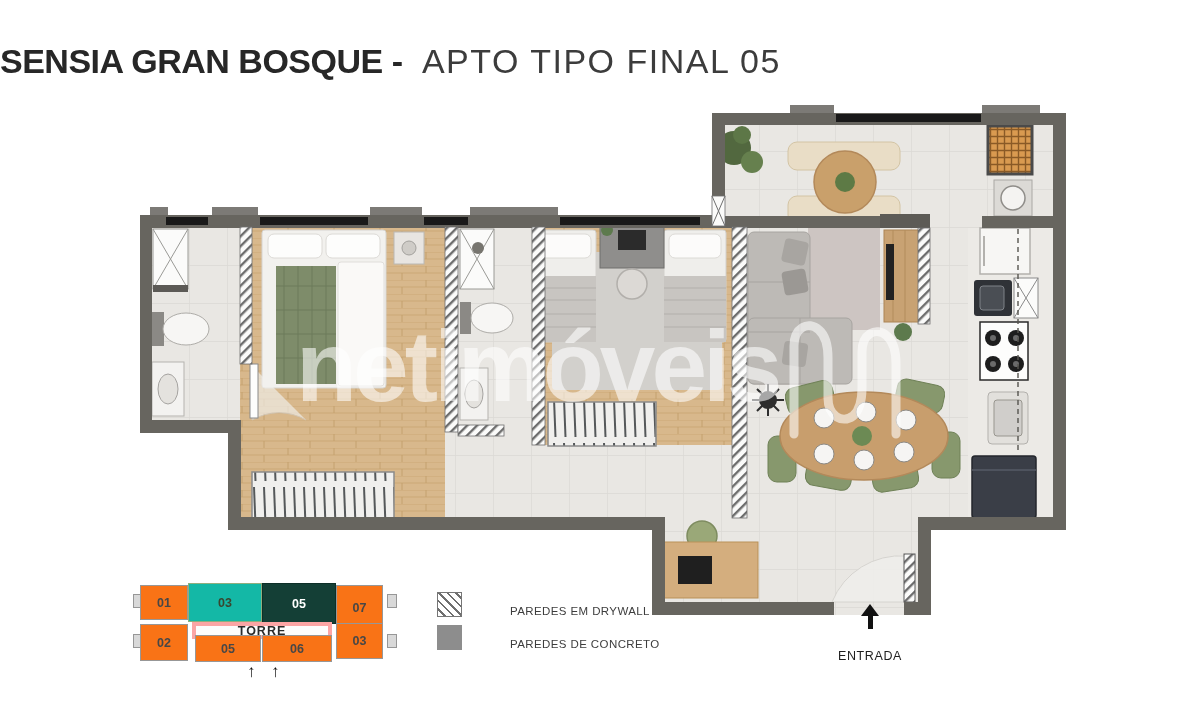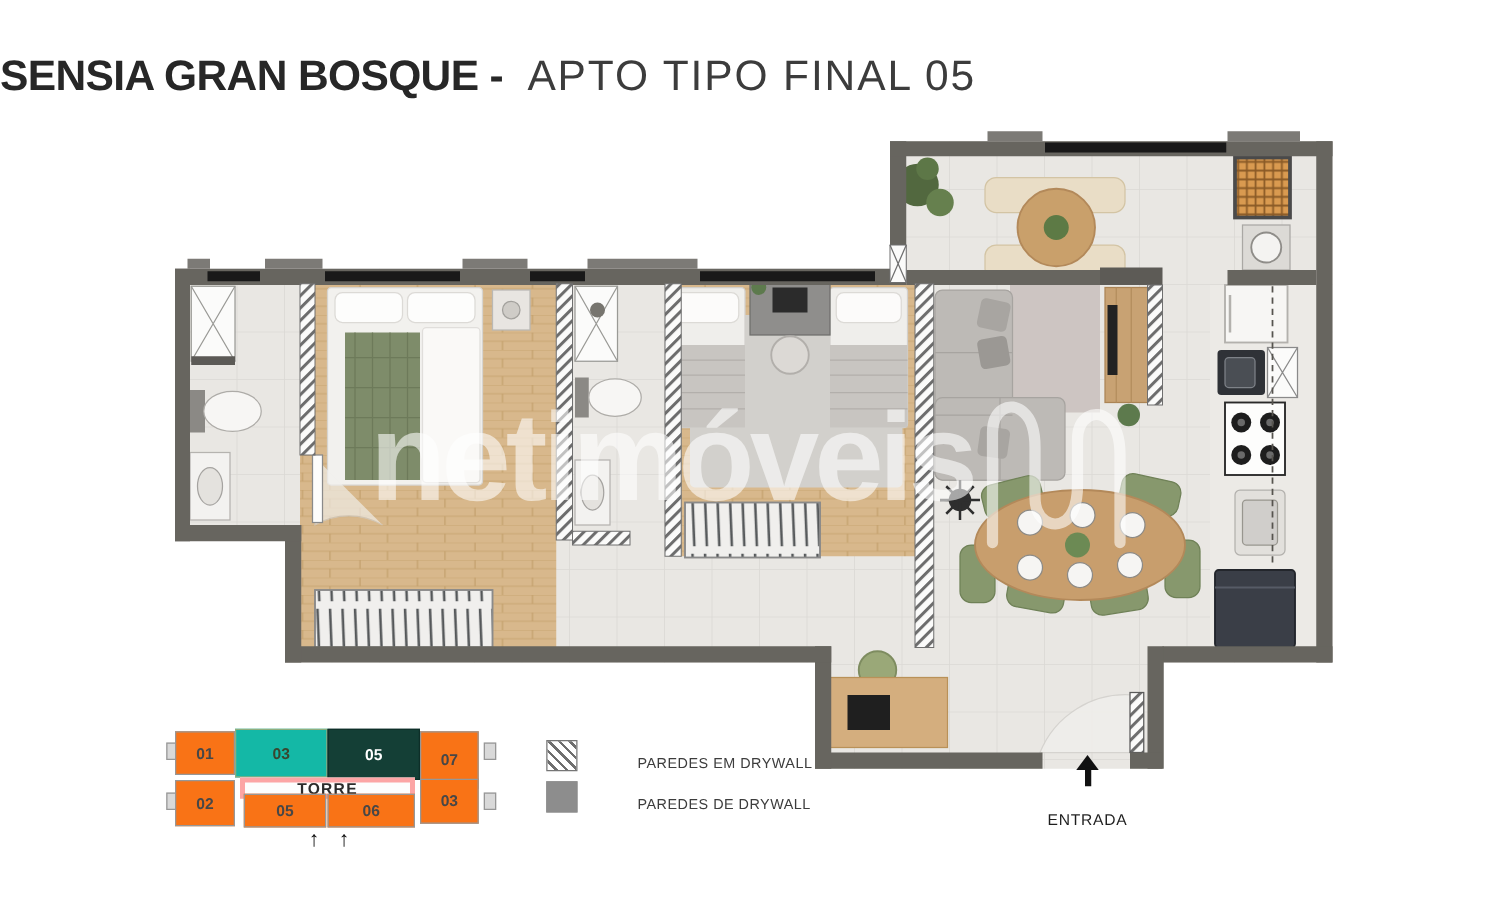--- a/index.html
+++ b/index.html
@@ -308,21 +308,21 @@
     <span class="kp-arrow" style="left:134px;top:84px;">↑</span>
   </div>
 
   <div class="legend">
     <div class="lg-row">
       <div class="lg-swatch lg-hatch"></div>
       <div class="lg-label">PAREDES EM DRYWALL</div>
     </div>
     <div class="lg-row">
       <div class="lg-swatch lg-solid"></div>
-      <div class="lg-label">PAREDES DE DRYWALL</div>
+      <div class="lg-label">PAREDES DE CONCRETO</div>
     </div>
   </div>
 
   <div class="entrada">
     <div class="en-arrow">
       <div class="en-head"></div>
       <div class="en-stem"></div>
     </div>
     <div class="en-label">ENTRADA</div>
   </div>

